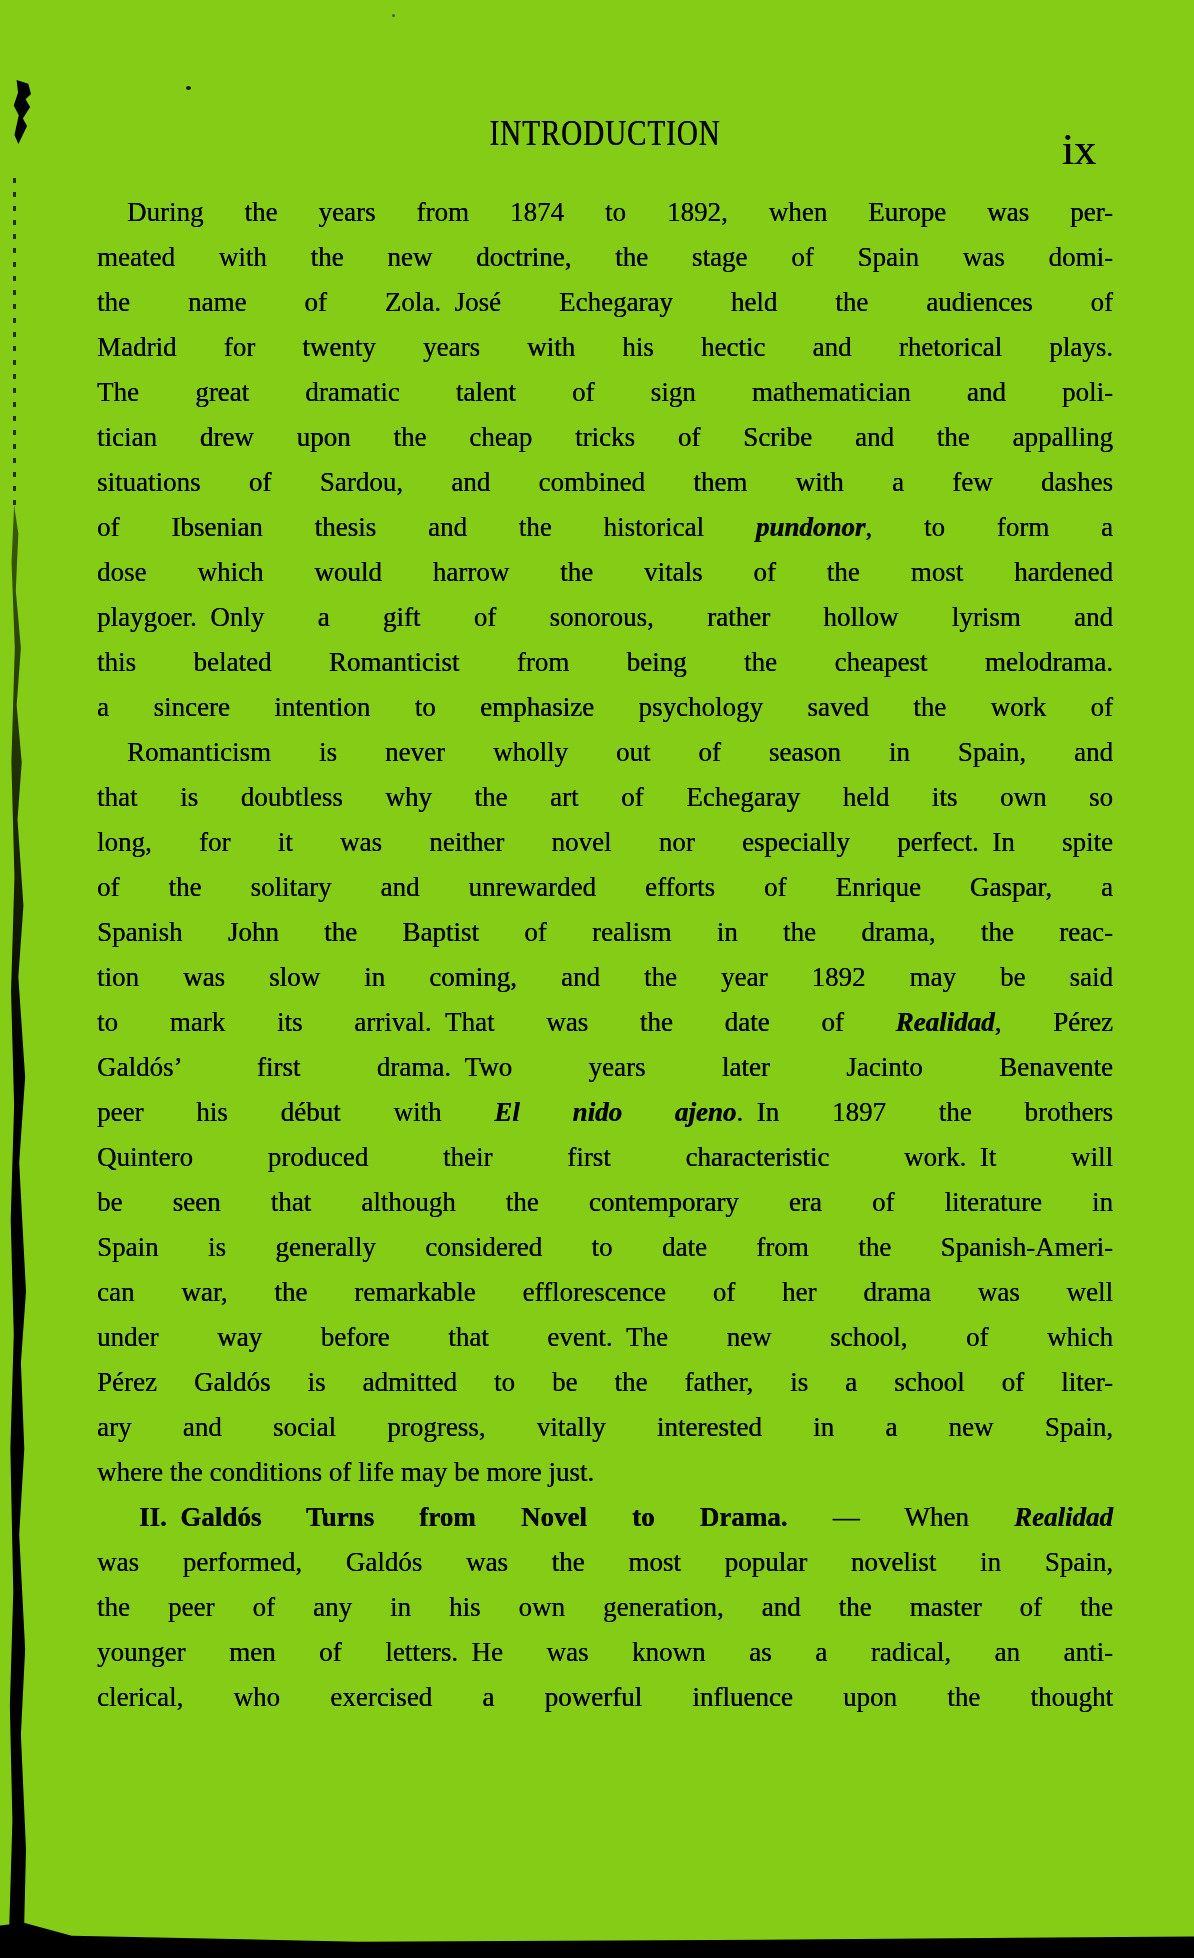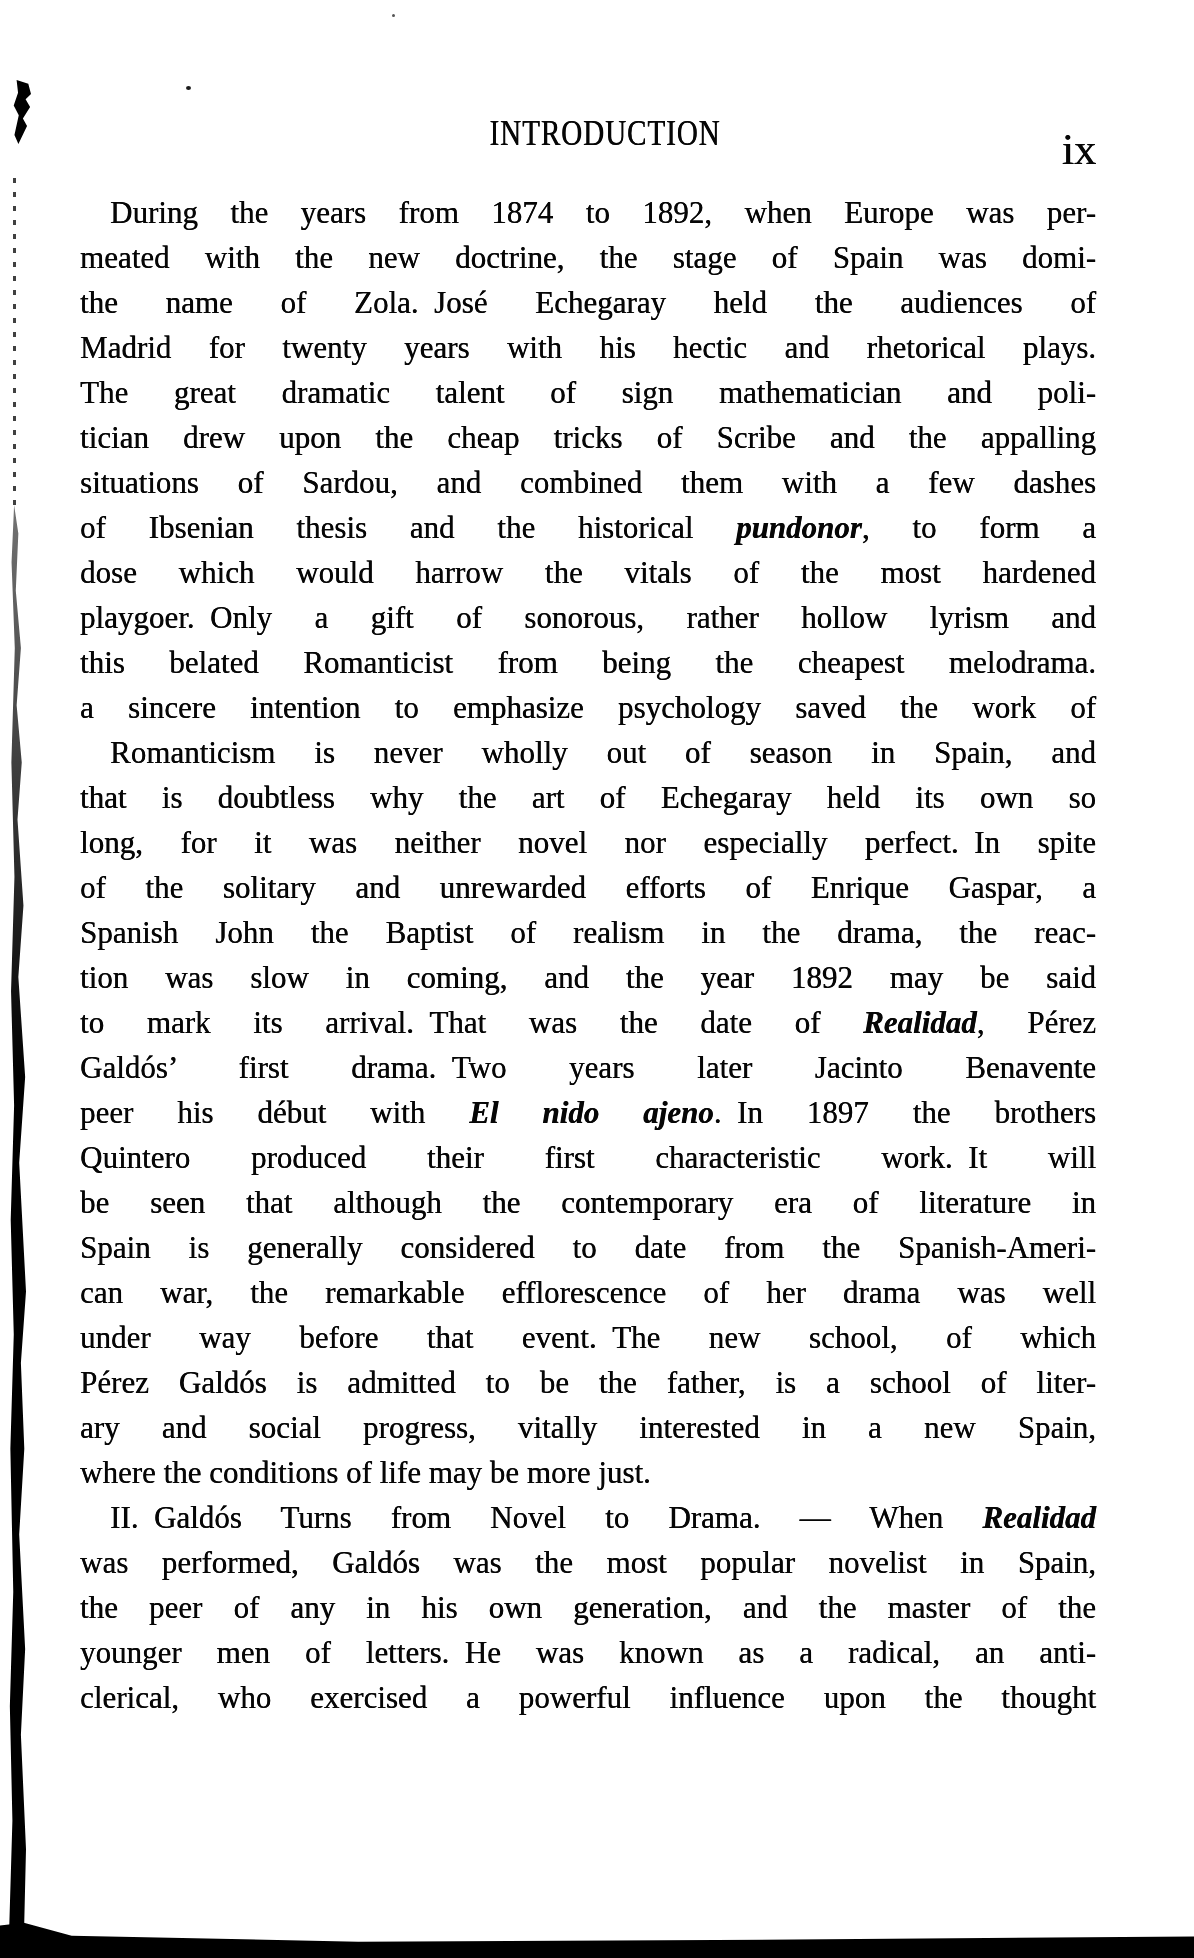--- a/index.html
+++ b/index.html
@@ -1,20 +1,20 @@
 <!DOCTYPE html>
 <html><head>
 <meta charset="utf-8">
 <style>
   html, body { margin: 0; padding: 0; background: #e8e8e8; }
   .page {
     position: relative;
     width: 1194px;
     height: 1958px;
-    background: #ffffff;
+    background: #84cc16;
     overflow: hidden;
     font-family: "Liberation Serif", "DejaVu Serif", serif;
     color: #060606;
   }
   
   .header-title {
     position: absolute;
     left: 97px; top: 112px; width: 1016px;
     text-align: center;
     font-size: 29px;
@@ -26,35 +26,35 @@
   }
   .page-number {
     position: absolute;
     right: 98px; top: 124px;
     font-size: 44px;
     text-shadow: 0.4px 0.3px 0 currentColor;
   }
   
   .text-block {
     position: absolute;
-    left: 80px; top: 190px; width: 1016px;
-    font-size: 31px;
+    left: 97px; top: 190px; width: 1016px;
+    font-size: 27px;
     line-height: 45px;
     text-shadow: 0.35px 0.3px 0 currentColor;
   }
   .line {
     height: 45px;
     text-align: justify;
     text-align-last: justify;
     overflow: visible;
   }
   .line.indent { text-indent: 30px; }
   .line.short { text-align-last: left; }
   .it { font-style: italic; font-weight: bold; }
-  .bd { font-weight: 400; }
+  .bd { font-weight: 700; margin-left: 12px; }
   
   .artifact { position: absolute; pointer-events: none; }
   .blob-top-left {
     left: 13px; top: 80px; width: 18px; height: 64px;
     background: #000;
     clip-path: polygon(20% 0, 85% 6%, 100% 22%, 70% 30%, 95% 42%, 55% 60%, 78% 72%, 30% 100%, 8% 86%, 32% 55%, 4% 40%, 28% 20%);
   }
   .streak-upper {
     left: 13px; top: 178px; width: 3px; height: 335px;
     background: repeating-linear-gradient(180deg, #000 0 5px, transparent 5px 14px);

